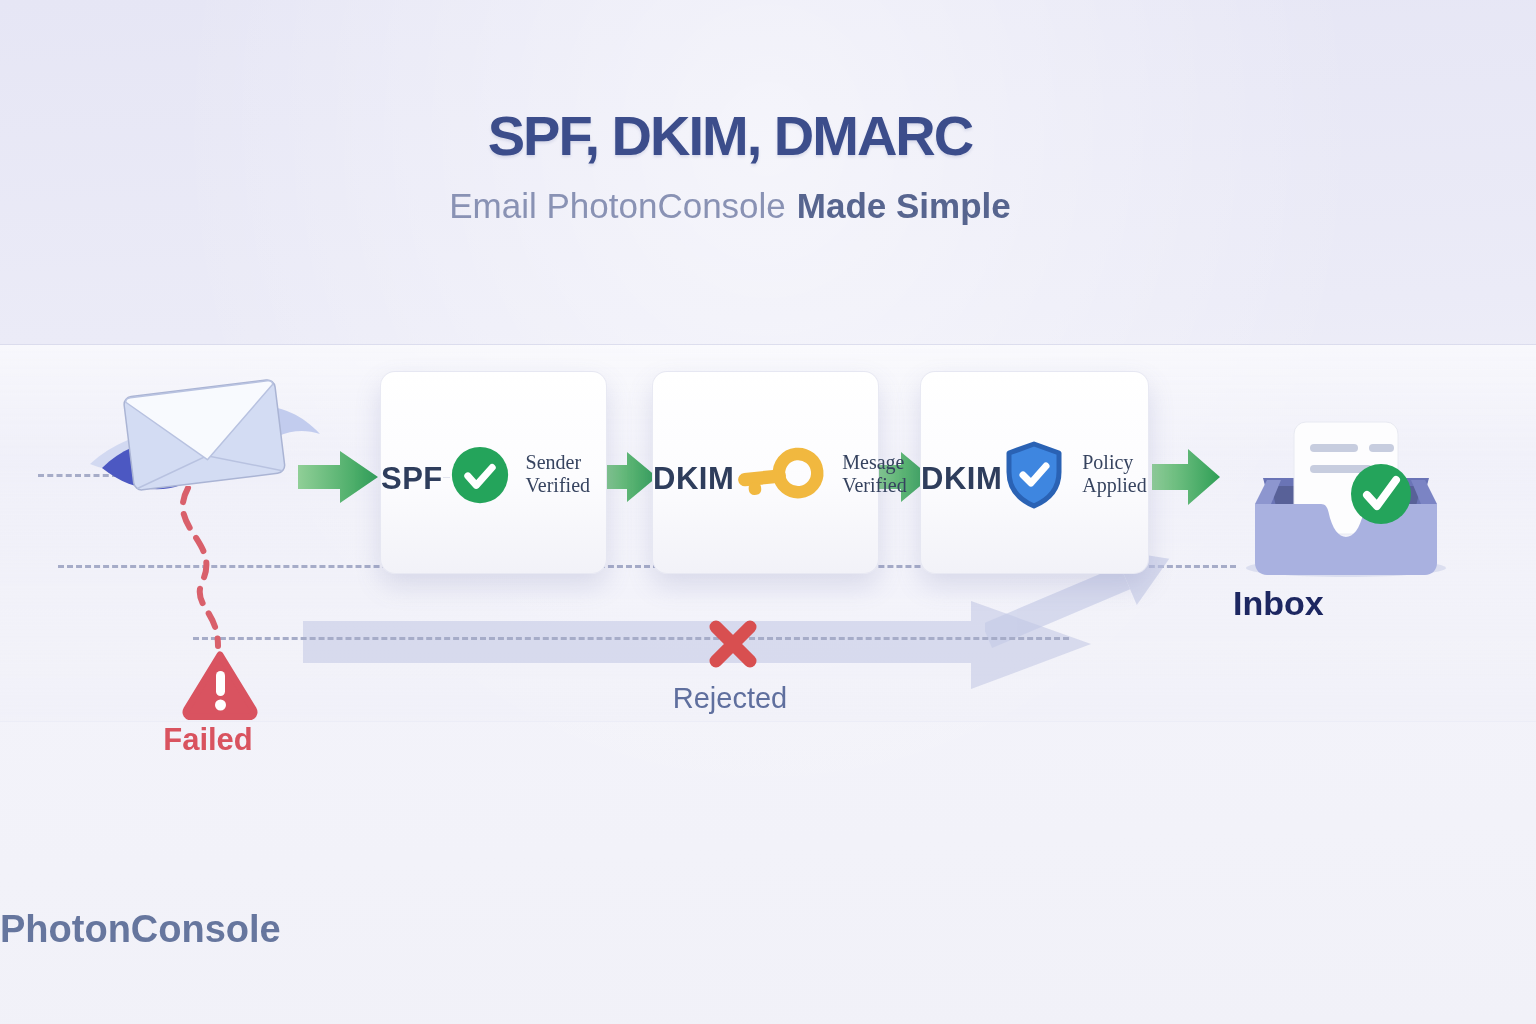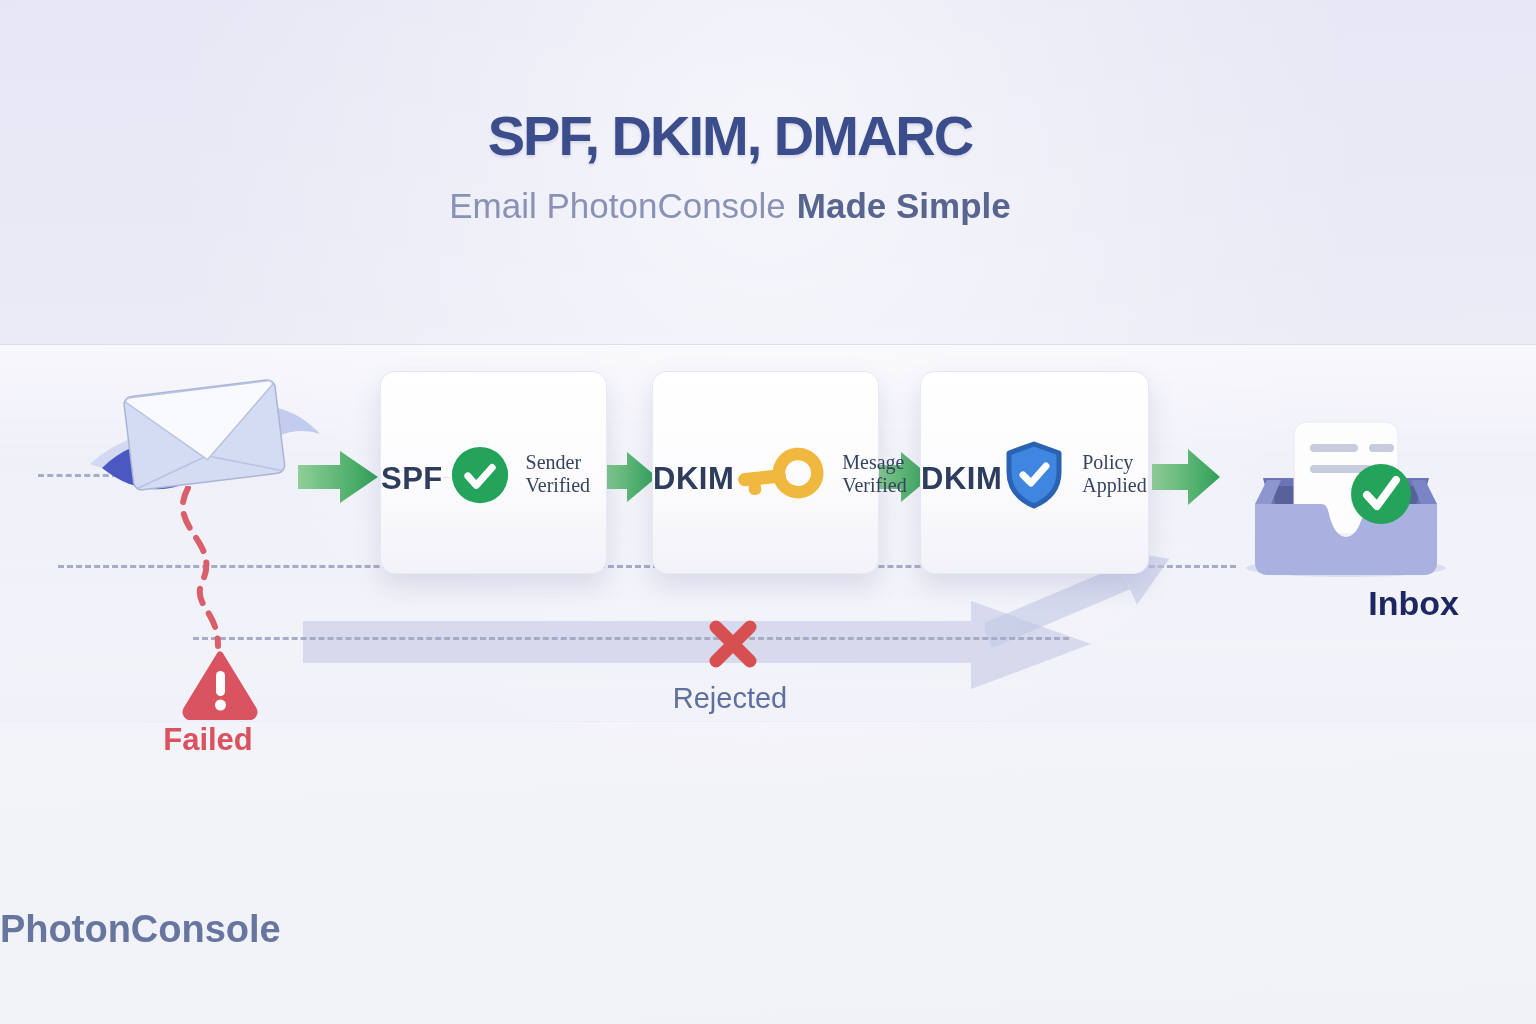--- a/index.html
+++ b/index.html
@@ -48,21 +48,21 @@
   .card-dmarc{left:920px;width:227px;}
   .card-title{margin:13px 0 0;font-size:31px;font-weight:700;color:#2e3d5c;letter-spacing:.5px;}
   .card-divider{width:86%;height:1px;background:#e2e4ef;margin-top:9px;}
   .card-icon{height:84px;display:flex;align-items:center;justify-content:center;margin-top:4px;}
   .card-status{margin:2px 16px 0;font-size:20px;color:#36435f;font-family:Liberation Serif, serif;}
 
   .rej-band{position:absolute;left:303px;top:597px;z-index:2;}
   .rej-diag{position:absolute;left:985px;top:528px;z-index:2;}
 
   .inbox-icon{position:absolute;left:1233px;top:416px;width:226px;height:168px;z-index:4;}
-  .inbox-label{position:absolute;left:1233px;top:584px;width:226px;text-align:right;
+  .inbox-label{position:absolute;left:1233px;top:584px;width:226px;text-align:left;
     font-size:34px;font-weight:700;color:#1d2761;z-index:4;}
 
   .fail-path{position:absolute;left:158px;top:486px;z-index:3;}
   .warn-icon{position:absolute;left:181px;top:648px;z-index:4;}
   .failed-label{position:absolute;left:128px;top:722px;width:160px;text-align:center;
     font-size:31px;font-weight:700;color:#d9535f;z-index:4;}
 
   .x-icon{position:absolute;left:704px;top:615px;z-index:4;}
   .rejected-label{position:absolute;left:630px;top:682px;width:200px;text-align:center;
     font-size:29px;color:#5f6f9e;z-index:4;}

